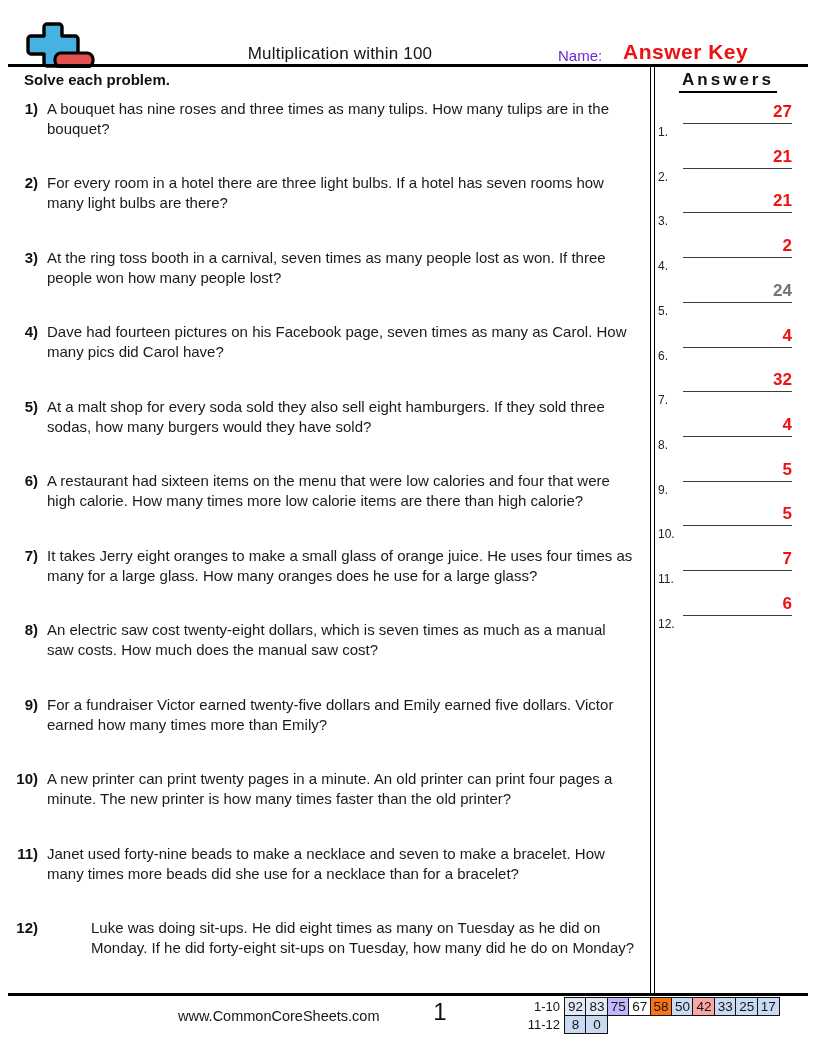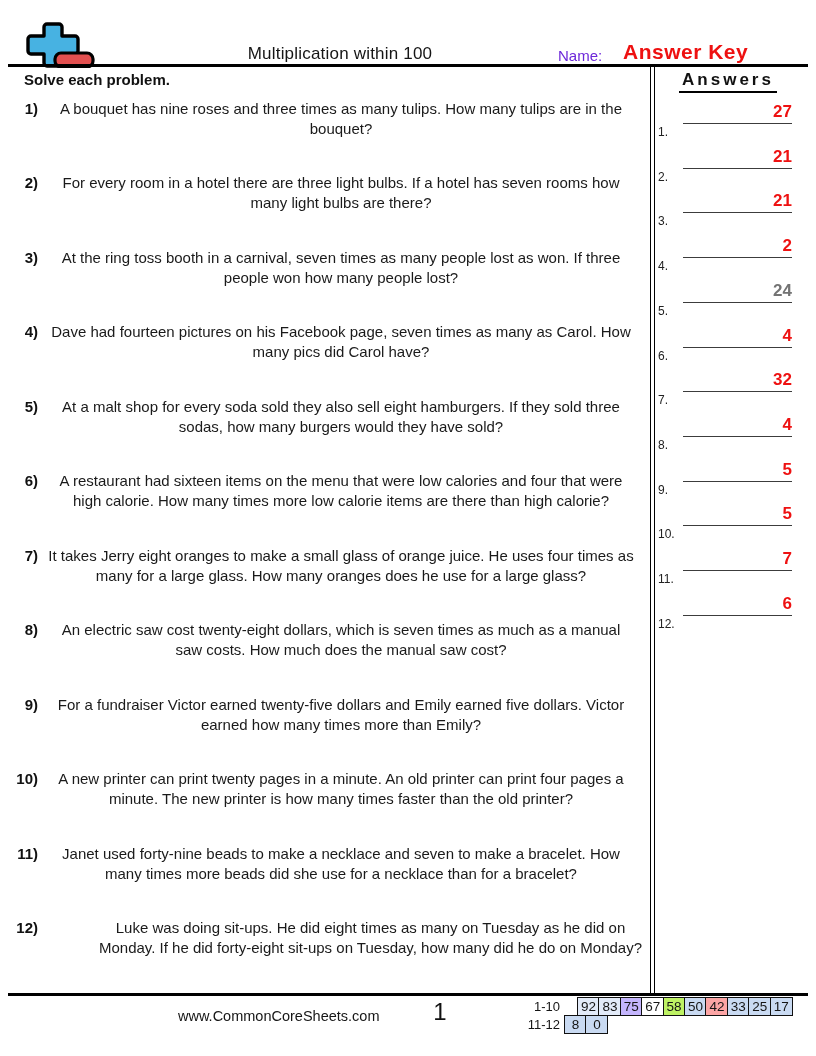--- a/index.html
+++ b/index.html
@@ -24,21 +24,21 @@
   .answers-title span{display:inline-block;font-size:17px;font-weight:bold;letter-spacing:3px;
         border-bottom:2.5px solid #000;padding:0 3px 1px 3px;}
   .answer-row{position:absolute;left:658px;width:136px;height:27px;}
   .answer-row .anum{position:absolute;left:0;bottom:1px;font-size:12px;color:#222;}
   .answer-row .aline{position:absolute;left:25px;right:2px;bottom:16px;height:27px;
         border-bottom:1.8px solid #3c3c3c;display:flex;align-items:flex-end;justify-content:flex-end;}
   .answer-row .aval{font-size:17px;font-weight:bold;line-height:1;margin-bottom:3px;}
   
   .question{position:absolute;left:0;width:650px;display:flex;}
   .qnum{width:38px;text-align:right;font-weight:bold;font-size:15px;line-height:20px;flex:none;}
-  .qtext{margin-left:9px;width:588px;font-size:15px;line-height:20px;color:#1a1a1a;text-align:center;}
+  .qtext{margin-left:9px;width:588px;font-size:15px;line-height:20px;color:#1a1a1a;}
   
   .math-badge{position:absolute;left:20px;top:996px;width:148px;height:35px;background:#000;
         border-radius:10px;}
   .math-badge .pill{position:absolute;left:3px;top:3px;right:3px;bottom:3px;background:#fff;
         border-radius:16px;display:flex;align-items:center;justify-content:center;
         font-size:19px;font-weight:bold;color:#000;}
   .site-url{position:absolute;left:178px;top:1008px;font-size:14.5px;color:#151515;}
   .page-num{position:absolute;left:418px;top:998px;width:44px;text-align:center;font-size:24px;}
   .score-label{position:absolute;width:52px;text-align:right;font-size:13px;line-height:19px;color:#151515;}
   .score-cells{position:absolute;display:flex;}
@@ -190,26 +190,26 @@
         <div class="qnum">12)</div>
         <div class="qtext">Luke was doing sit-ups. He did eight times as many on Tuesday as he did on Monday. If he did forty-eight sit-ups on Tuesday, how many did he do on Monday?</div>
       </div>
     </div>
 
   <div class="rule bottom"></div>
   <div class="site-url">www.CommonCoreSheets.com</div>
   <div class="page-num">1</div>
   <div id="score-table">
       <div class="score-label" style="left: 508px; top: 997px;">1-10</div>
-      <div class="score-cells" style="left: 577px; top: 997px;">
+      <div class="score-cells" style="left: 564px; top: 997px;">
         <div class="score-cell" style="background: rgb(226, 234, 248);">92</div>
         <div class="score-cell" style="background: rgb(226, 234, 248);">83</div>
         <div class="score-cell" style="background: #c4b5fd;">75</div>
         <div class="score-cell" style="background: rgb(255, 255, 255);">67</div>
-        <div class="score-cell" style="background: #bef264;">58</div>
+        <div class="score-cell" style="background: #f97316;">58</div>
         <div class="score-cell" style="background: rgb(201, 218, 242);">50</div>
         <div class="score-cell" style="background: #fca5a5;">42</div>
         <div class="score-cell" style="background: rgb(201, 218, 242);">33</div>
         <div class="score-cell" style="background: rgb(201, 218, 242);">25</div>
         <div class="score-cell" style="background: rgb(201, 218, 242);">17</div>
       </div>
       <div class="score-label" style="left: 508px; top: 1014.8px;">11-12</div>
       <div class="score-cells" style="left: 564px; top: 1014.8px;">
         <div class="score-cell" style="background: rgb(201, 218, 242);">8</div>
         <div class="score-cell" style="background: rgb(201, 218, 242);">0</div>

